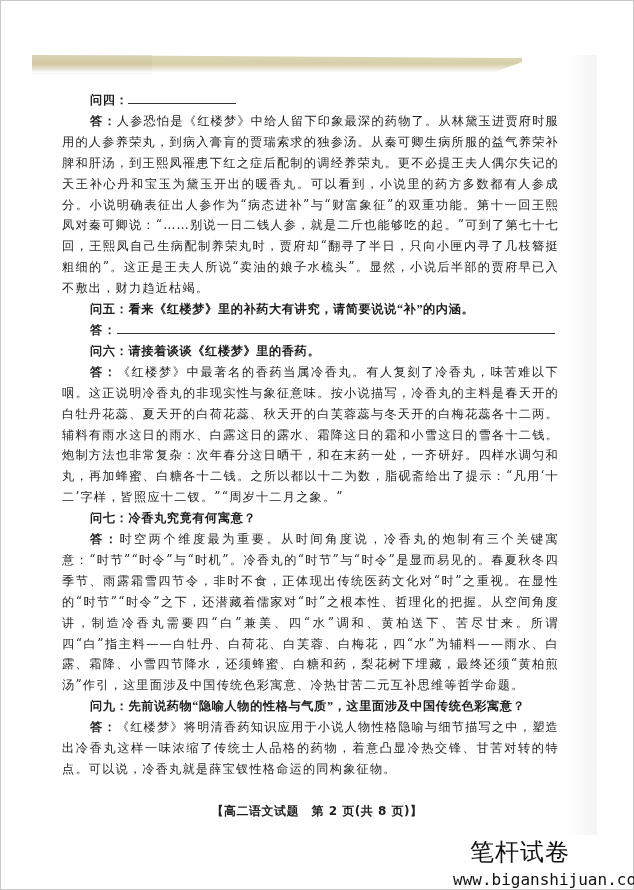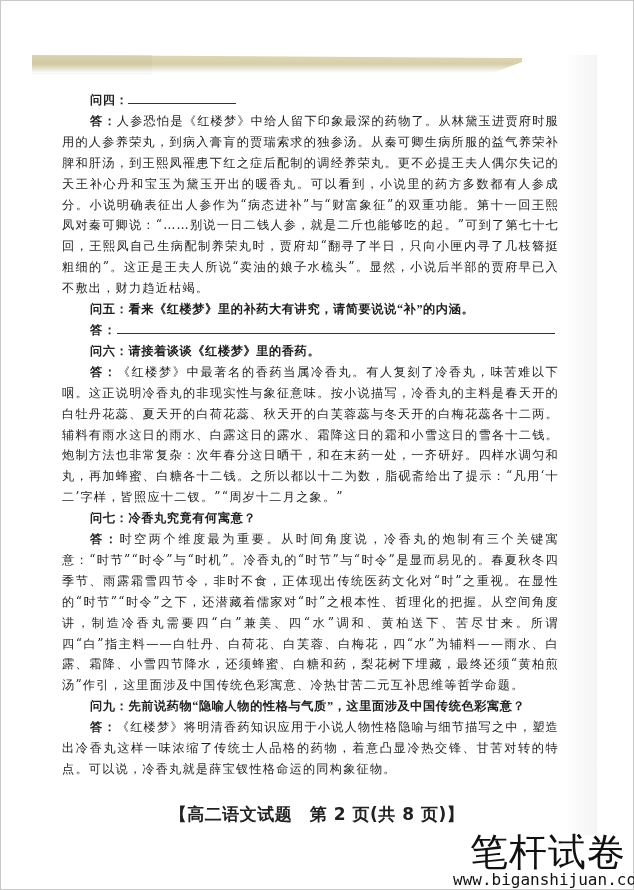--- a/index.html
+++ b/index.html
@@ -35,28 +35,28 @@
   .q { font-family: Liberation Serif, serif; font-weight: bold; padding-left: 28px; letter-spacing: 0.6px; }
   .p { text-indent: 28px; text-align: justify; }
   .p .lead { font-family: "DejaVu Sans", "Liberation Sans", sans-serif; font-weight: bold; }
   .blank { display: inline-block; border-bottom: 1px solid #333; vertical-align: baseline; height: 12px; }
   .blank.short { width: 108px; }
   .blank.long { width: 438px; }
   .ans-line { padding-left: 28px; font-family: "DejaVu Sans", "Liberation Sans", sans-serif; font-weight: bold; }
   .footer {
     position: absolute; left: 0; width: 634px; top: 803px; text-align: center;
     font-family: "DejaVu Sans", "Liberation Sans", sans-serif; font-weight: bold;
-    font-size: 17px; color: #222; letter-spacing: 0.5px;
+    font-size: 12px; color: #222; letter-spacing: 0.5px;
   }
   .watermark {
     position: absolute; left: 445px; top: 836px; width: 185px; height: 52px;
   }
   .wm-title {
     position: absolute; left: 25px; top: 0; font-family: "DejaVu Sans", "Liberation Sans", sans-serif;
-    font-size: 38px; line-height: 32px; color: #111; letter-spacing: 1px;
+    font-size: 24px; line-height: 32px; color: #111; letter-spacing: 1px;
   }
   .wm-tag {
     position: absolute; left: 0; top: 22px; font-size: 12px; color: #d22; font-weight: bold;
     font-family: Liberation Serif, serif;
     margin-top: 47px;
   }
   .wm-url {
     position: absolute; left: 8px; top: 34px; font-family: "DejaVu Sans Mono", "Liberation Mono", monospace;
     font-size: 16px; color: #111;
   }

